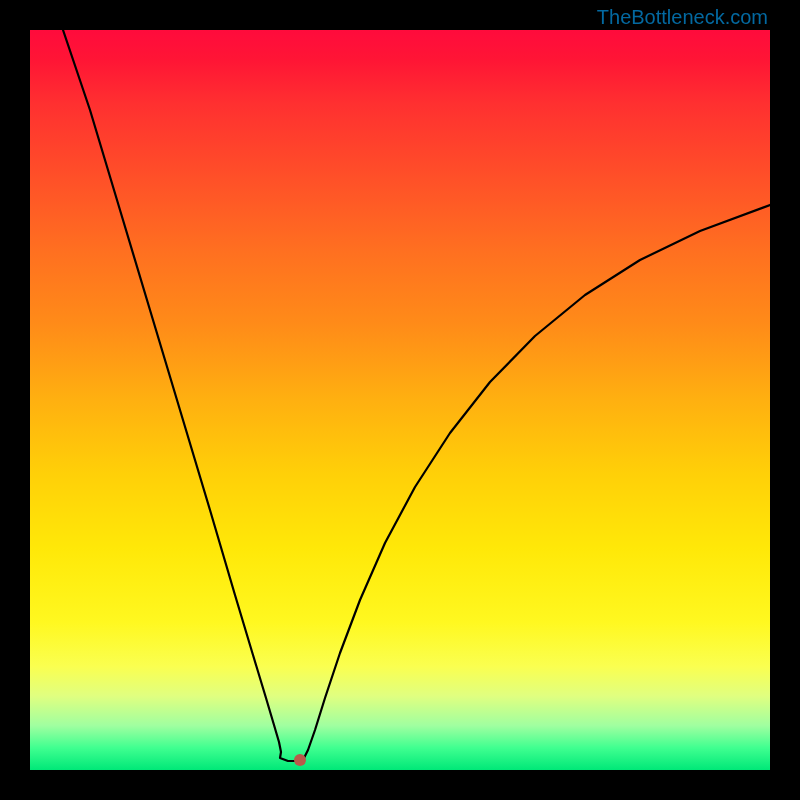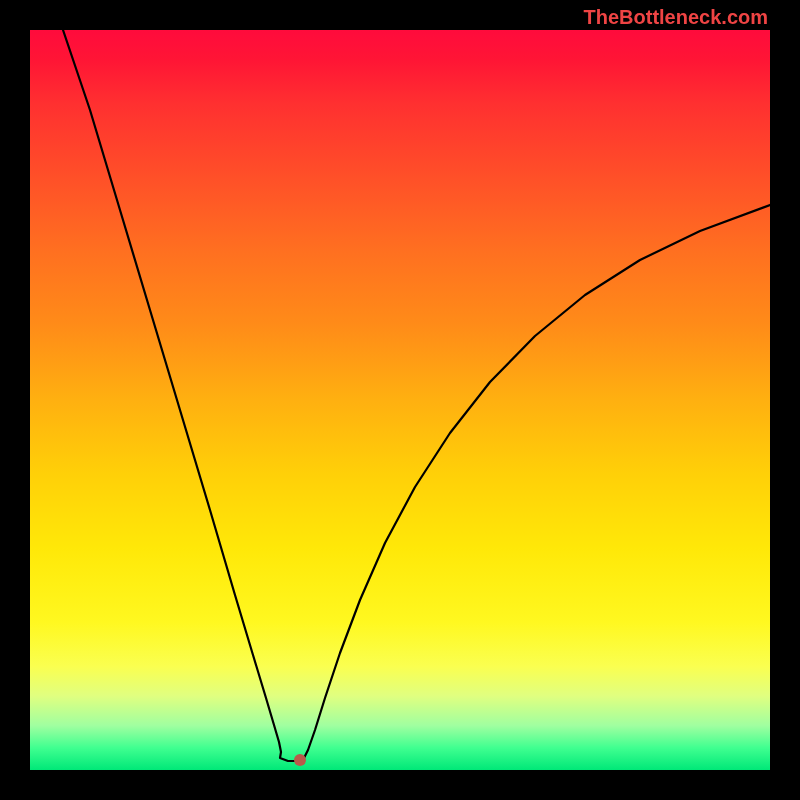--- a/index.html
+++ b/index.html
@@ -43,23 +43,23 @@
   .curve-svg {
     position: absolute;
     inset: 0;
     width: 100%;
     height: 100%;
   }
   .watermark {
     position: absolute;
     top: 6px;
     right: 32px;
-    color: #ef4444;
+    color: #0369a1;
     font-size: 20px;
-    font-weight: 700;
+    font-weight: 400;
   }
   .dot {
     fill: #b85a4a;
   }
 </style>
 </head>
 <body>
 
 <div class="watermark">TheBottleneck.com</div>
 

